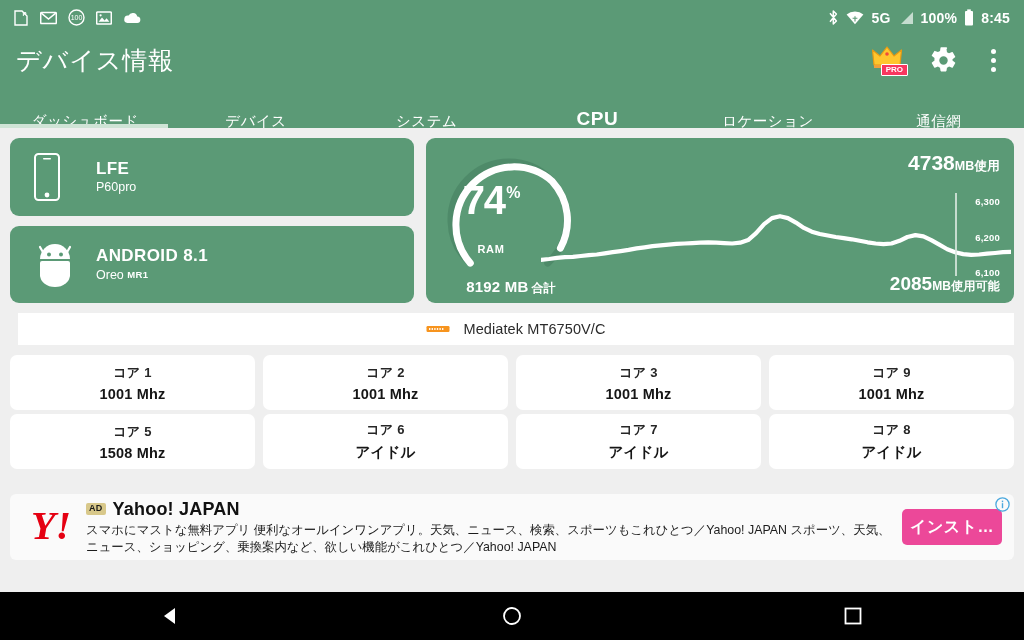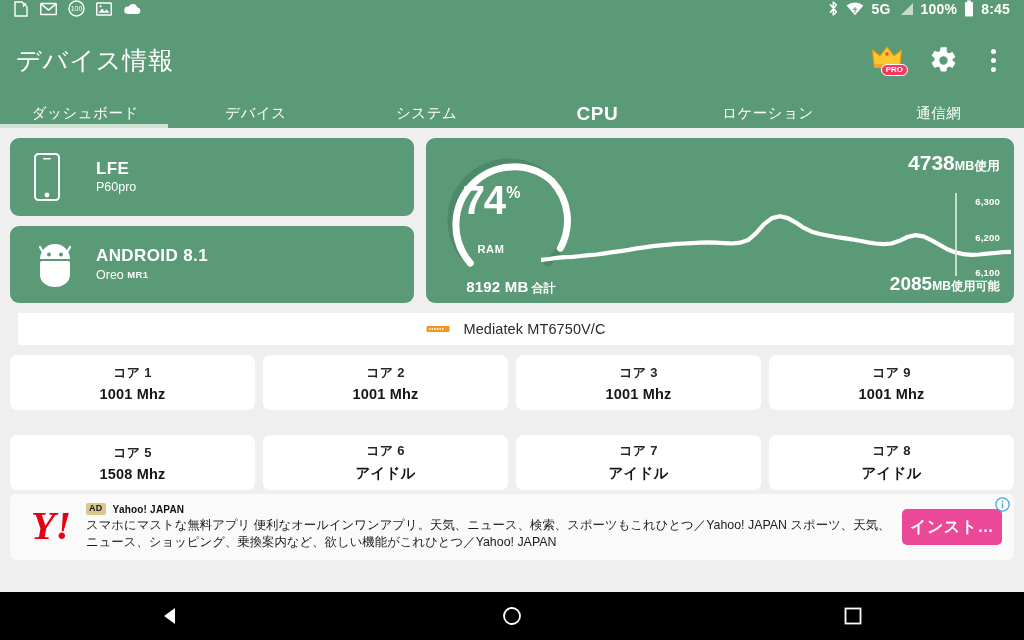--- a/index.html
+++ b/index.html
@@ -8,48 +8,48 @@
     overflow: hidden;
     font-family: "Liberation Sans", "DejaVu Sans", sans-serif;
     background: #eeeeee;
   }
   #app { position: relative; width: 1024px; height: 640px; background: #efefef; }
 
   
   .statusbar {
     position: absolute; top: 0; left: 0; width: 1024px; height: 26px;
     background: #5b9a76; color: #ffffff;
-    display: flex; align-items: flex-start; padding: 0 14px;
+    display: flex; align-items: flex-end; padding: 0 14px;
   }
   .sb-left { display: flex; align-items: center; gap: 11px; }
   .sb-right { margin-left: auto; display: flex; align-items: center; gap: 7px; }
   .sb-text { font-size: 14px; font-weight: bold; letter-spacing: .2px; }
   .sb-ico { display: block; }
 
   
   .appbar {
     position: absolute; top: 26px; left: 0; width: 1024px; height: 68px;
     background: #5b9a76; display: flex; align-items: center; padding: 0 16px;
   }
   .app-title { color: #fff; font-size: 25px; letter-spacing: 1px; }
   .appbar-actions { margin-left: auto; display: flex; align-items: center; gap: 24px; padding-right: 4px; }
   .crown-wrap { position: relative; width: 34px; height: 30px; }
   .pro-badge {
     position: absolute; right: -3px; bottom: -1px;
     background: #f8365f; color: #fff; font-size: 8px; font-weight: bold;
-    border-radius: 6px; padding: 1px 4px 1px 4px; line-height: 1;
+    border-radius: 1px; padding: 1px 4px 1px 4px; line-height: 1;
     border: 1.2px solid #fff;
   }
   .kebab { display: flex; flex-direction: column; gap: 4px; align-items: center; width: 22px; }
   .kebab i { width: 5px; height: 5px; background: #fff; border-radius: 50%; display: block; }
 
   
   .tabs {
     position: absolute; top: 94px; left: 0; width: 1024px; height: 34px;
-    background: #5b9a76; display: flex; align-items: center;
+    background: #5b9a76; display: flex; align-items: flex-end;
   }
   .tab {
     flex: 1 1 0; text-align: center; color: #ffffff; font-size: 14.5px;
     line-height: 1; padding-top: 4px; letter-spacing: .5px; white-space: nowrap;
   }
   .tab.latin { font-weight: bold; font-size: 19px; }
   .tab-underline {
     position: absolute; left: 0; top: 124px; width: 168px; height: 4px; background: #cfe4d6;
   }
 
@@ -101,21 +101,21 @@
   .ytick { position: absolute; right: 14px; font-size: 9.5px; font-weight: bold; letter-spacing: .2px; }
 
   
   .cpu-banner {
     margin: 10px 10px 0 18px; height: 32px; background: #ffffff; border-radius: 0;
     display: flex; align-items: center; justify-content: center; gap: 13px;
   }
   .cpu-banner-text { font-size: 14.5px; color: #2b2b2b; letter-spacing: .1px; }
 
   
-  .cores { padding: 10px 10px 0 10px; display: flex; flex-direction: column; gap: 25px; }
+  .cores { padding: 10px 10px 0 10px; display: flex; flex-direction: column; gap: 4px; }
   .core-row { display: flex; gap: 8px; }
   .core-card {
     flex: 1 1 0; background: #fff; border-radius: 7px; height: 55px;
     display: flex; flex-direction: column; align-items: center; justify-content: center; gap: 4px;
   }
   .core-name { font-size: 13px; font-weight: bold; color: #262626; letter-spacing: .3px; }
   .core-val { font-size: 14.5px; font-weight: bold; color: #161616; letter-spacing: .2px; }
 
   
   .ad {
@@ -123,21 +123,21 @@
     background: #fafafa; border-radius: 6px; display: flex; align-items: center;
     padding: 0 12px 0 16px;
   }
   .ad-logo { width: 54px; flex: none; display: flex; align-items: center; justify-content: center; }
   .ad-body { flex: 1; min-width: 0; padding-left: 6px; padding-right: 10px; }
   .ad-head { display: flex; align-items: center; gap: 7px; }
   .ad-chip {
     background: #d8c88a; color: #1a1a1a; font-size: 9px; font-weight: bold;
     border-radius: 2px; padding: 1px 3px; line-height: 1.1; letter-spacing: .3px;
   }
-  .ad-brand { font-size: 10px; font-weight: bold; color: #111; letter-spacing: .2px; }
+  .ad-brand { font-size: 18px; font-weight: bold; color: #111; letter-spacing: .2px; }
   .ad-desc {
     font-size: 12.4px; color: #1c1c1c; line-height: 1.35; margin-top: 2px;
     max-height: 34px; overflow: hidden;
   }
   .ad-cta {
     flex: none; width: 100px; height: 36px; background: #ec4899; color: #fff;
     border: none; border-radius: 5px; font-size: 16px; font-weight: bold;
     letter-spacing: .5px; font-family: inherit; cursor: pointer;
   }
   .ad-info { position: absolute; right: 4px; top: 3px; }

